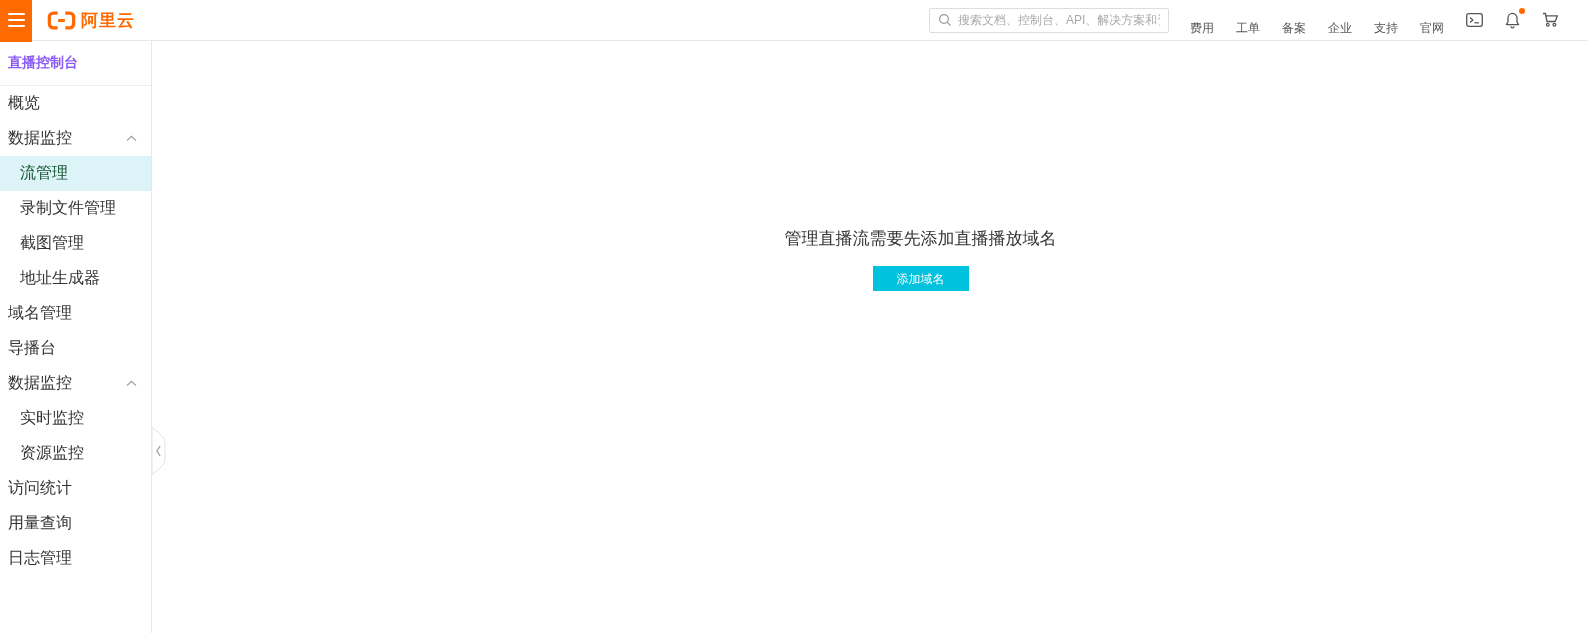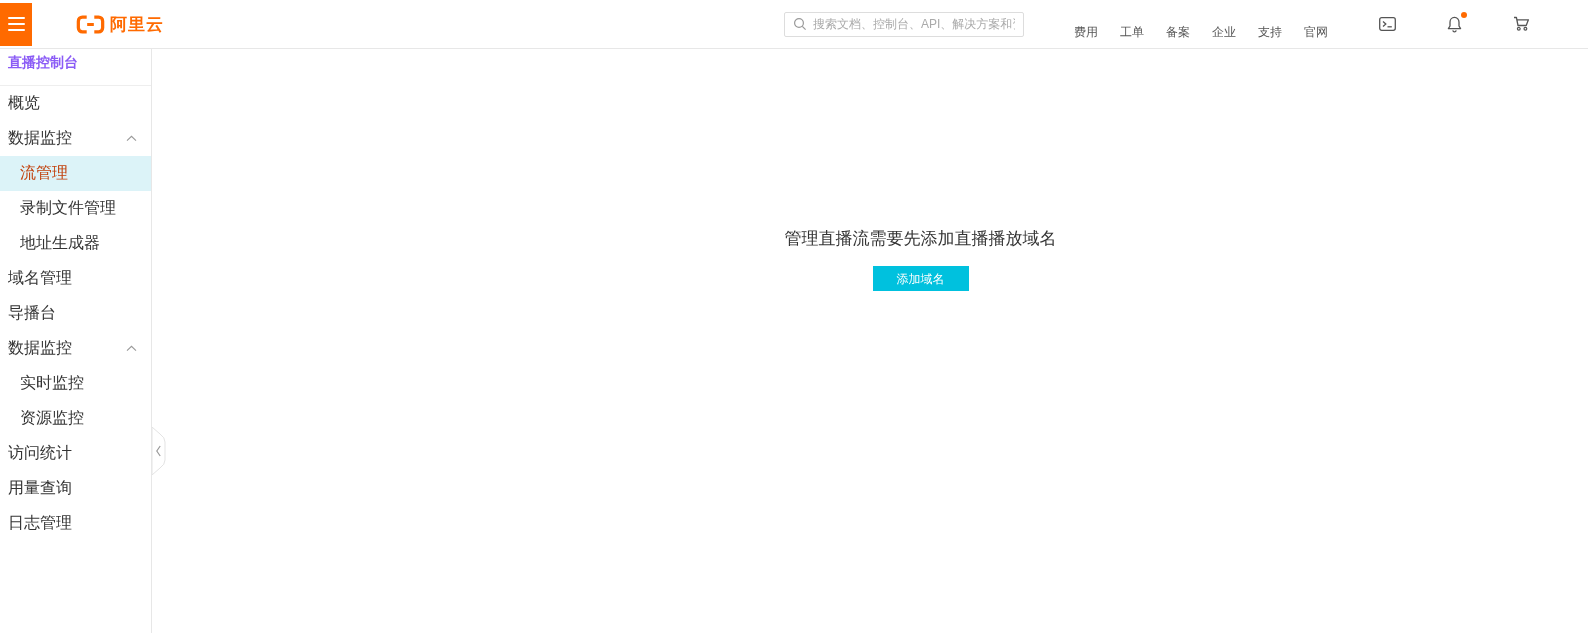--- a/index.html
+++ b/index.html
@@ -1,21 +1,21 @@
 <!DOCTYPE html>
 <html><head>
 <meta charset="utf-8">
 <style>
   * { margin:0; padding:0; box-sizing:border-box; }
   html,body { width:1588px; height:633px; overflow:hidden; background:#fff;
     font-family:"Liberation Sans","DejaVu Sans",sans-serif; }
 
   
-  .header { position:absolute; top:0; left:0; width:1588px; height:49px;
-    background:#fff; border-bottom:1px solid #e7e7e7; display:flex; align-items:center; z-index:20;gap:29px; }
+  .header { position:absolute; top:0; left:0; width:1588px; height:41px;
+    background:#fff; border-bottom:1px solid #e7e7e7; display:flex; align-items:center; z-index:20; }
   .hamburger { width:32px; height:43px; background:#FF6A00; display:flex; flex-direction:column;
     justify-content:center; align-items:center; gap:4px; cursor:pointer; flex:none; z-index:25; }
   .hamburger i { display:block; width:17px; height:2px; background:#fff; border-radius:1px; }
   .logo { display:flex; align-items:center; margin-left:15px; gap:5px; flex:none; cursor:pointer; }
   .logo-text { color:#FF6A00; font-size:17px; font-weight:bold; letter-spacing:1px; }
 
   .search-box { margin-left:auto; width:240px; height:25px; border:1px solid #ddd; border-radius:2px;
     display:flex; align-items:center; padding:0 8px; gap:6px; background:#fff; }
   .search-box input { border:none; outline:none; flex:1; font-size:12px; color:#666;
     font-family:"Liberation Sans","DejaVu Sans",sans-serif; }
@@ -28,21 +28,21 @@
   .header-right-pad { width:18px; flex:none; }
 
   
   .sidebar { position:absolute; top:41px; left:0; width:152px; height:592px; background:#fff;
     border-right:1px solid #e7e7e7; z-index:10; }
   .sidebar-title { height:45px; display:flex; align-items:center; padding-left:8px;
     font-size:14px; font-weight:bold; color:#8b5cf6; border-bottom:1px solid #eee;font-family:Liberation Serif, serif; }
   .side-item { height:35px; display:flex; align-items:center; padding-left:8px; font-size:16px;
     color:#333; cursor:pointer; }
   .side-item.indent { padding-left:20px; }
-  .side-item.selected { background:#dcf3f8; color:#c2410c; }
+  .side-item.selected { background:#dcf3f8; color:#14532d; }
   .side-item .chev { margin-left:auto; margin-right:14px; flex:none; }
 
   .collapse-handle { position:absolute; top:427px; left:152px; width:16px; height:48px;
     cursor:pointer; z-index:15; }
 
   
   .main { position:absolute; top:41px; left:153px; width:1435px; height:592px; background:#fff; }
   .empty-state { width:100%; text-align:center; padding-top:186px; padding-left:100px; }
   .empty-message { font-size:17px; color:#333; }
   .add-domain-btn { display:inline-block; margin-top:16px; background:#00C1DE; color:#fff;
@@ -123,20 +123,23 @@
           <path d="M1 5.7 L5.5 1.3 L10 5.7" fill="none" stroke="#999" stroke-width="1.1"></path>
         </svg>
       </div>
       <div class="side-item indent selected">
         <span>流管理</span>
       </div>
       <div class="side-item indent">
         <span>录制文件管理</span>
       </div>
       <div class="side-item indent">
+        <span>截图管理</span>
+      </div>
+      <div class="side-item indent">
         <span>地址生成器</span>
       </div>
       <div class="side-item">
         <span>域名管理</span>
       </div>
       <div class="side-item">
         <span>导播台</span>
       </div>
       <div class="side-item">
         <span>数据监控</span>

